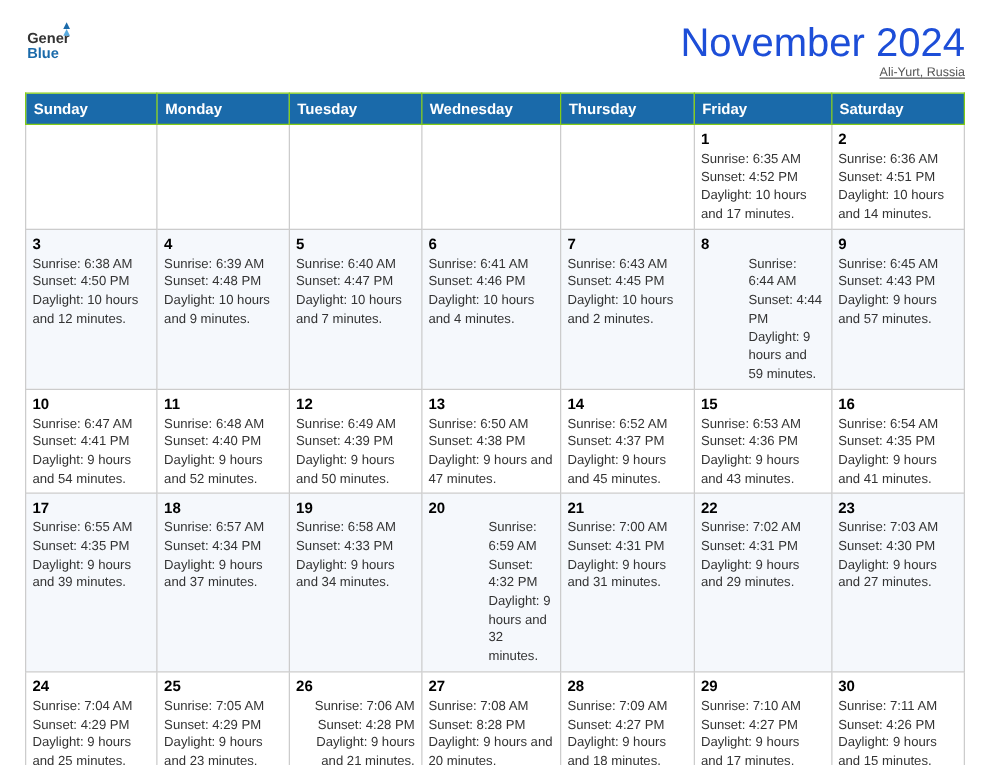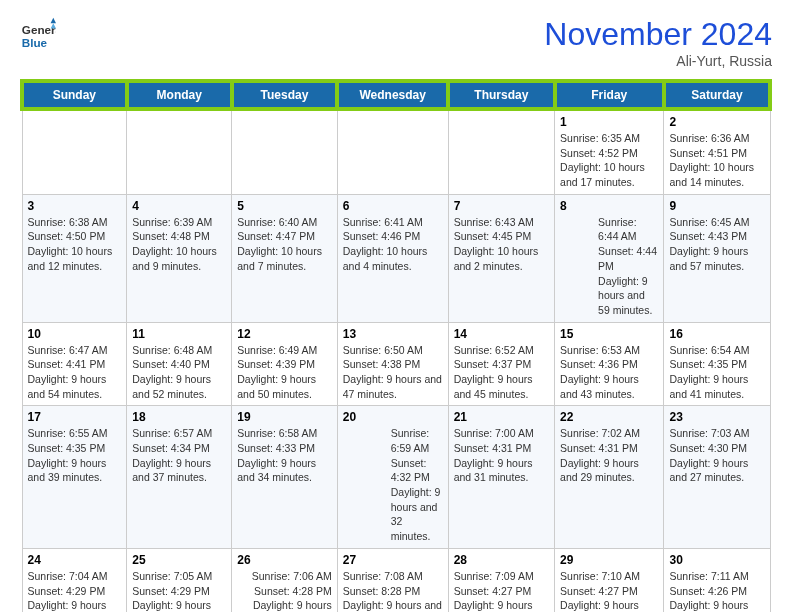--- a/index.html
+++ b/index.html
@@ -31,37 +31,38 @@
     }
     .title-block {
       text-align: right;
     }
     .month-title {
       font-size: 32px;
       font-weight: normal;
       color: #1d4ed8;
     }
     .location {
-      font-size: 14px;
+      font-size: 10px;
       color: #555;
+      text-decoration: underline;
     }
     
     .calendar {
       width: 100%;
       border-collapse: collapse;
       font-size: 11px;
     }
     .calendar thead tr th {
       background: #1a6aaa;
       color: #fff;
-      text-align: center;
+      text-align: left;
       padding: 5px 6px;
       font-size: 12px;
       font-weight: bold;
-      border: 4px solid #84cc16;
+      border: 1px solid #84cc16;
     }
     .calendar tbody tr td {
       border: 1px solid #ccc;
       vertical-align: top;
       padding: 4px 5px;
       width: 113px;
       height: 80px;
       background: #fff;
     }
     .calendar tbody tr:nth-child(odd) td {

